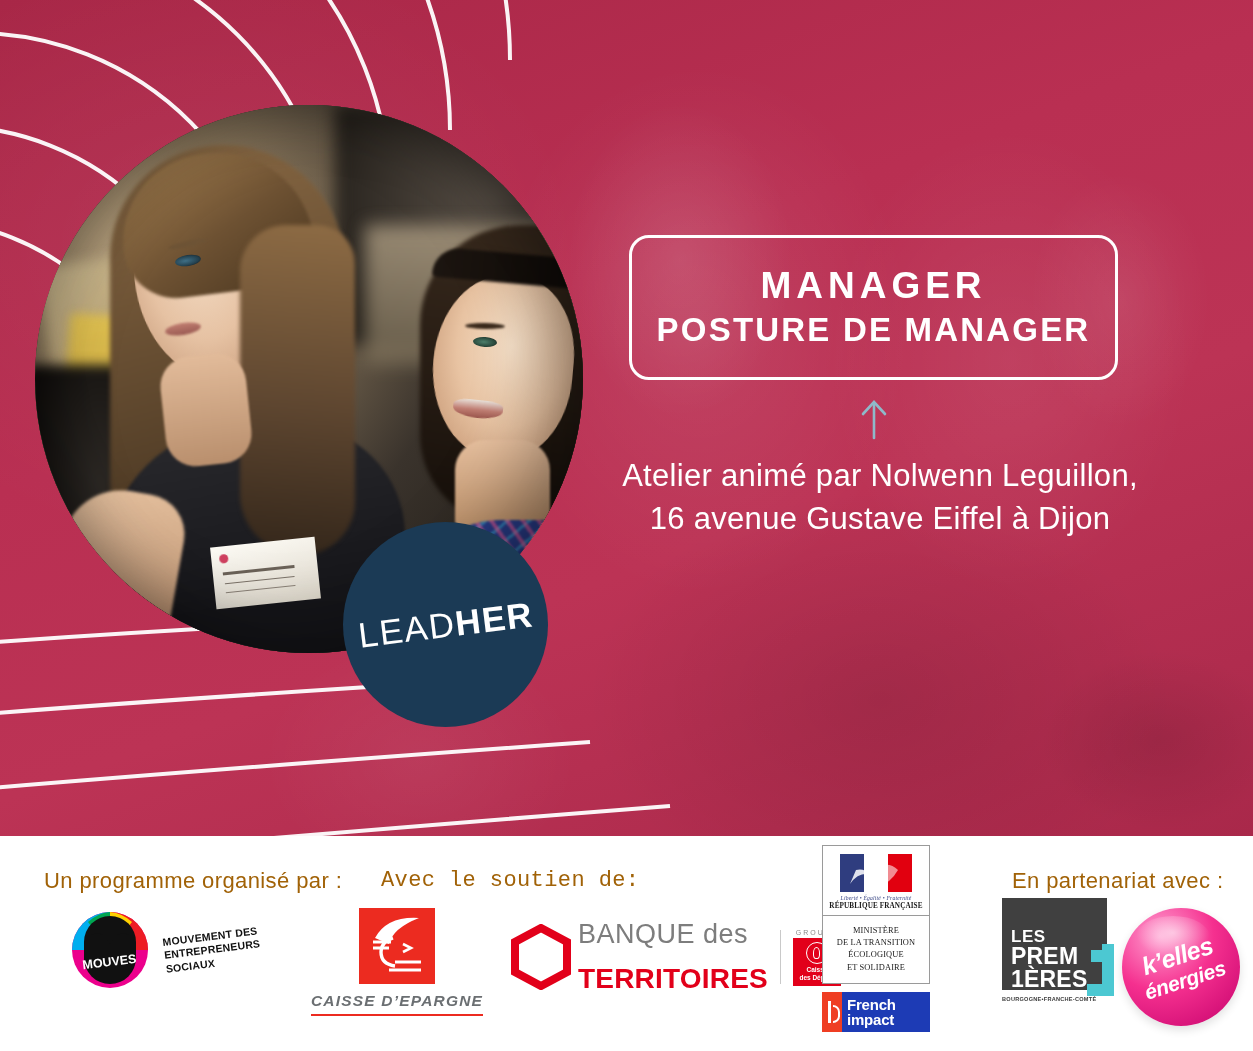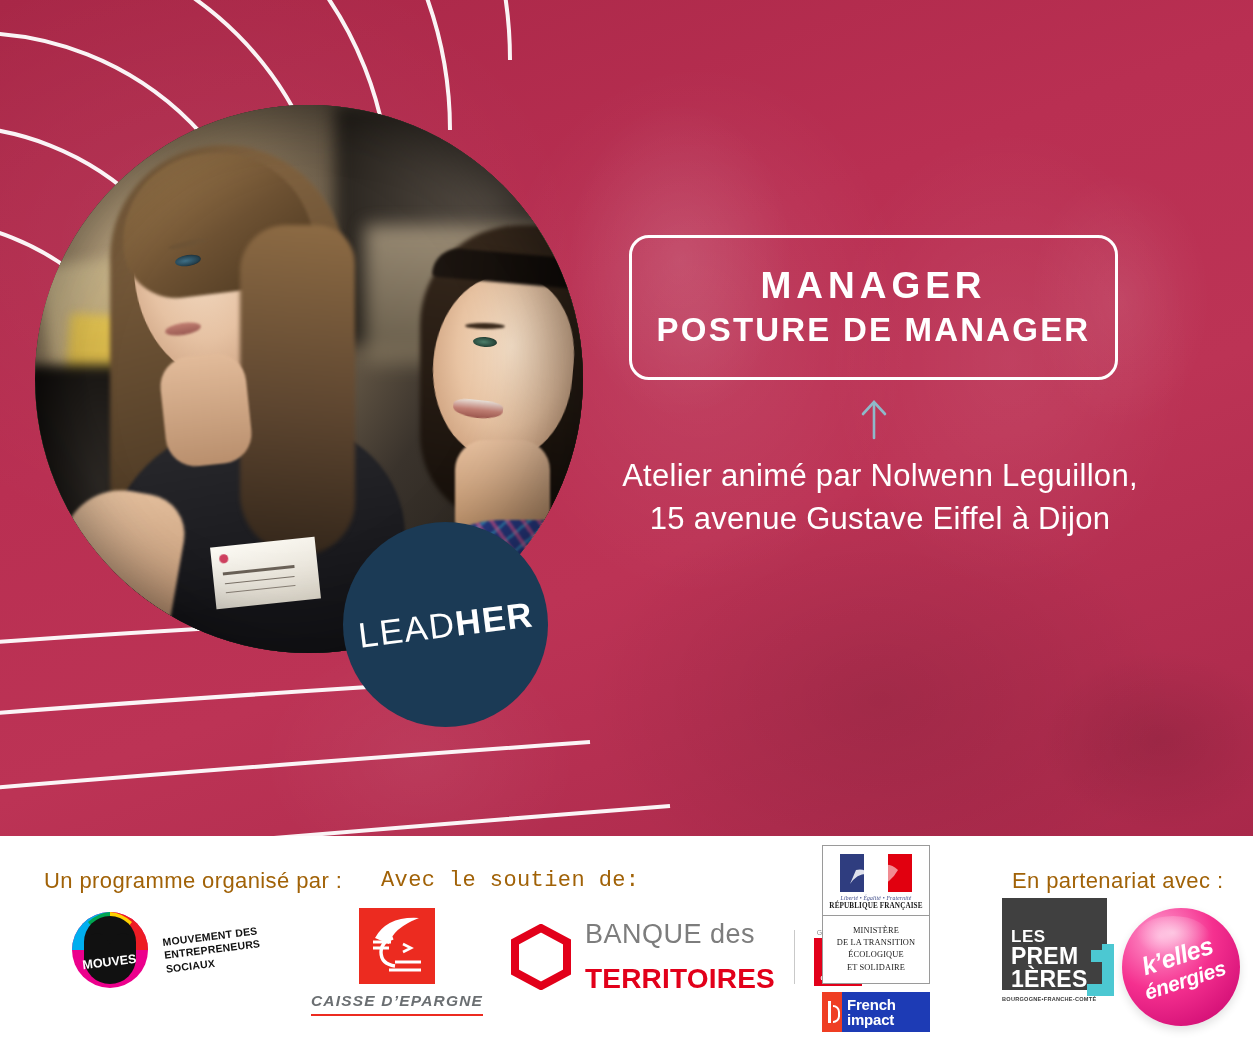--- a/index.html
+++ b/index.html
@@ -292,21 +292,21 @@
   
   .ce-wrap { position:absolute; left:307px; top:72px; width:180px; text-align:center; }
   .ce-square { width:76px; height:76px; background:#ec2b20; margin:0 auto; position:relative; }
   .ce-name {
     margin-top:8px; font-size:15.5px; font-weight:700; font-style:italic;
     color:#6b6f72; letter-spacing:1.2px; padding-bottom:4px;
     border-bottom: 2.5px solid #ec2b20; display:inline-block;
   }
 
   
-  .bdt-wrap { position:absolute; left:510px; top:85px; display:flex; align-items:center; gap:13px; }
+  .bdt-wrap { position:absolute; left:510px; top:85px; display:flex; align-items:center; gap:6px; }
   .bdt-txt { line-height: 1; }
   .bdt-l1 { font-size:27px; color:#7d7d7d; font-weight:400; letter-spacing:.5px; }
   .bdt-l2 { font-size:28px; color:#e2001a; font-weight:700; letter-spacing:.2px; margin-top:17px; }
   .bdt-sep { width:1px; height:54px; background:#c9c9c9; margin:0 6px; }
   .cdc { text-align:center; }
   .cdc-groupe { font-size:7px; color:#8a8a8a; letter-spacing:2px; margin-bottom:2px; }
   .cdc-box {
     width:48px; height:48px; background:#e2001a; position:relative;
     display:flex; flex-direction:column; align-items:center; justify-content:center;
   }
@@ -454,21 +454,21 @@
 
     <svg class="arrow-up" viewBox="0 0 36 42">
       <g stroke="#8fb9c9" stroke-width="2.6" fill="none" stroke-linecap="round">
         <line x1="18" y1="40" x2="18" y2="5"></line>
         <polyline points="7,16 18,4 29,16"></polyline>
       </g>
     </svg>
 
     <div class="details">
       <div class="details-line">Atelier animé par Nolwenn Leguillon,</div>
-      <div class="details-line">15 avenue Gustave Eiffel à Dijon</div>
+      <div class="details-line">16 avenue Gustave Eiffel à Dijon</div>
     </div>
   </div>
 
   <div class="footer">
 
     <div class="fcol" style="left:44px; top:32px;">
       <div class="fhead">Un programme organisé par :</div>
     </div>
 
     <div class="mouves-wrap">

